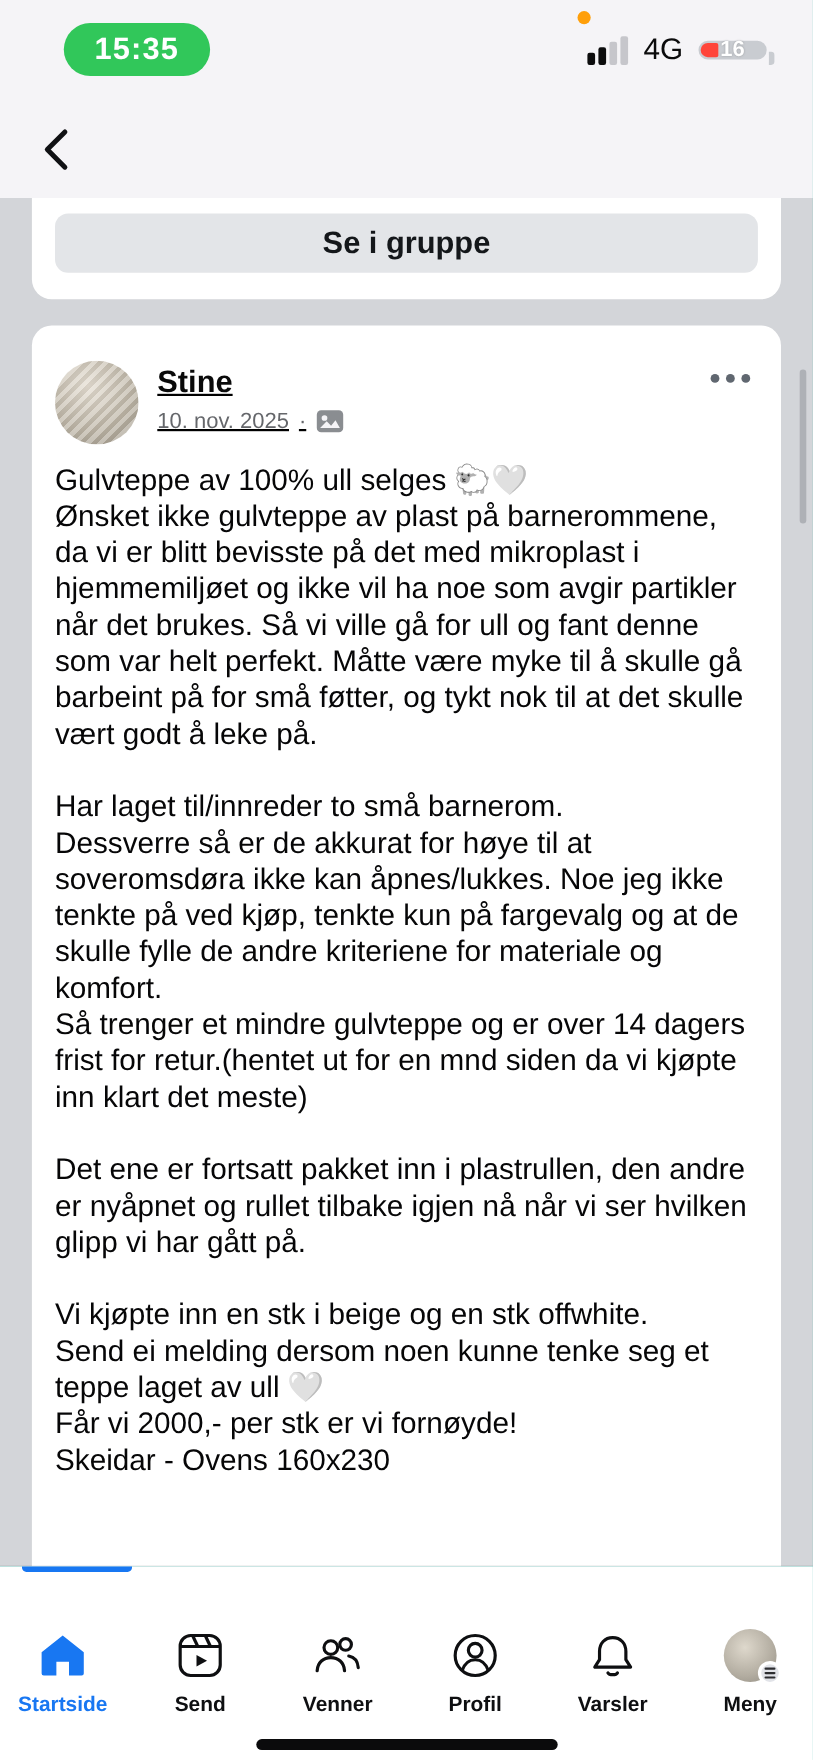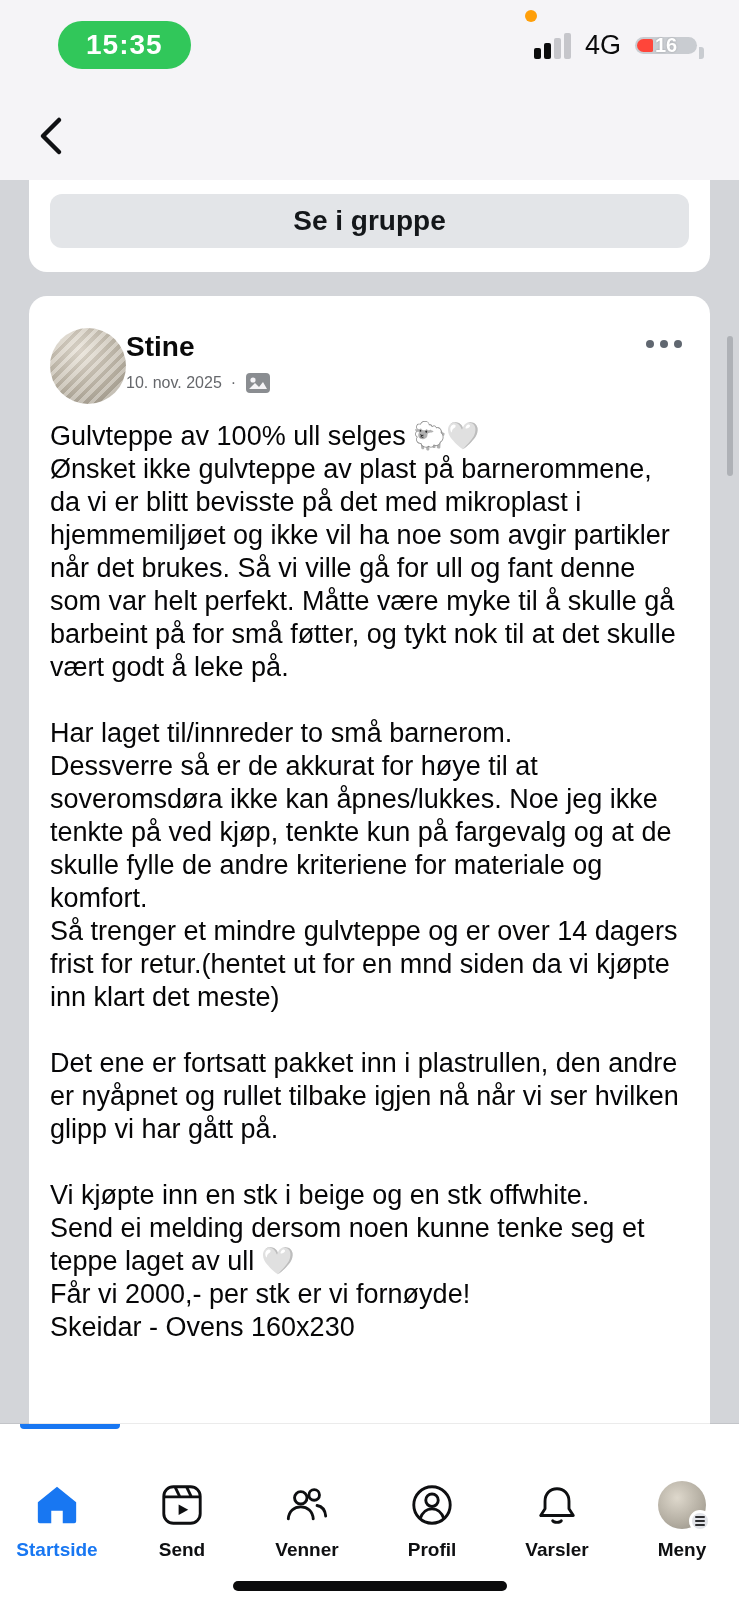--- a/index.html
+++ b/index.html
@@ -67,23 +67,23 @@
   .post-card{
     background:#fff;border-radius:18px 18px 0 0;padding:32px 21px 0;flex:1;overflow:hidden;
   }
   .post-header{display:flex;align-items:flex-start;}
   .avatar{
     width:76px;height:76px;border-radius:50%;flex:none;
     background:
       repeating-linear-gradient(135deg, rgba(255,255,255,.28) 0 4px, rgba(0,0,0,.06) 4px 8px),
       radial-gradient(circle at 40% 30%, #e6dfd3, #bdb5a6 60%, #9a9386);
   }
-  .post-meta{padding-top:4px;}
+  .post-meta{margin-left:17px;padding-top:4px;text-decoration:underline;}
   .author-name{font-size:28px;font-weight:700;color:#0a0a0a;line-height:1.1;}
-  .date-row{margin-top:9px;display:flex;align-items:center;gap:9px;color:#65676b;font-size:16px;justify-content:flex-end;}
+  .date-row{margin-top:9px;display:flex;align-items:center;gap:9px;color:#65676b;font-size:20px;justify-content:flex-end;}
   .options-btn{margin-left:auto;background:none;border:none;cursor:pointer;padding:10px 4px;}
   .post-body{
     margin-top:16px;font-size:27px;line-height:33px;color:#060607;
     white-space:pre-wrap;word-wrap:break-word;
   }
   
   .scrollbar{
     position:absolute;right:6px;top:336px;width:6px;height:140px;
     border-radius:3px;background:#aeb1b6;
   }

